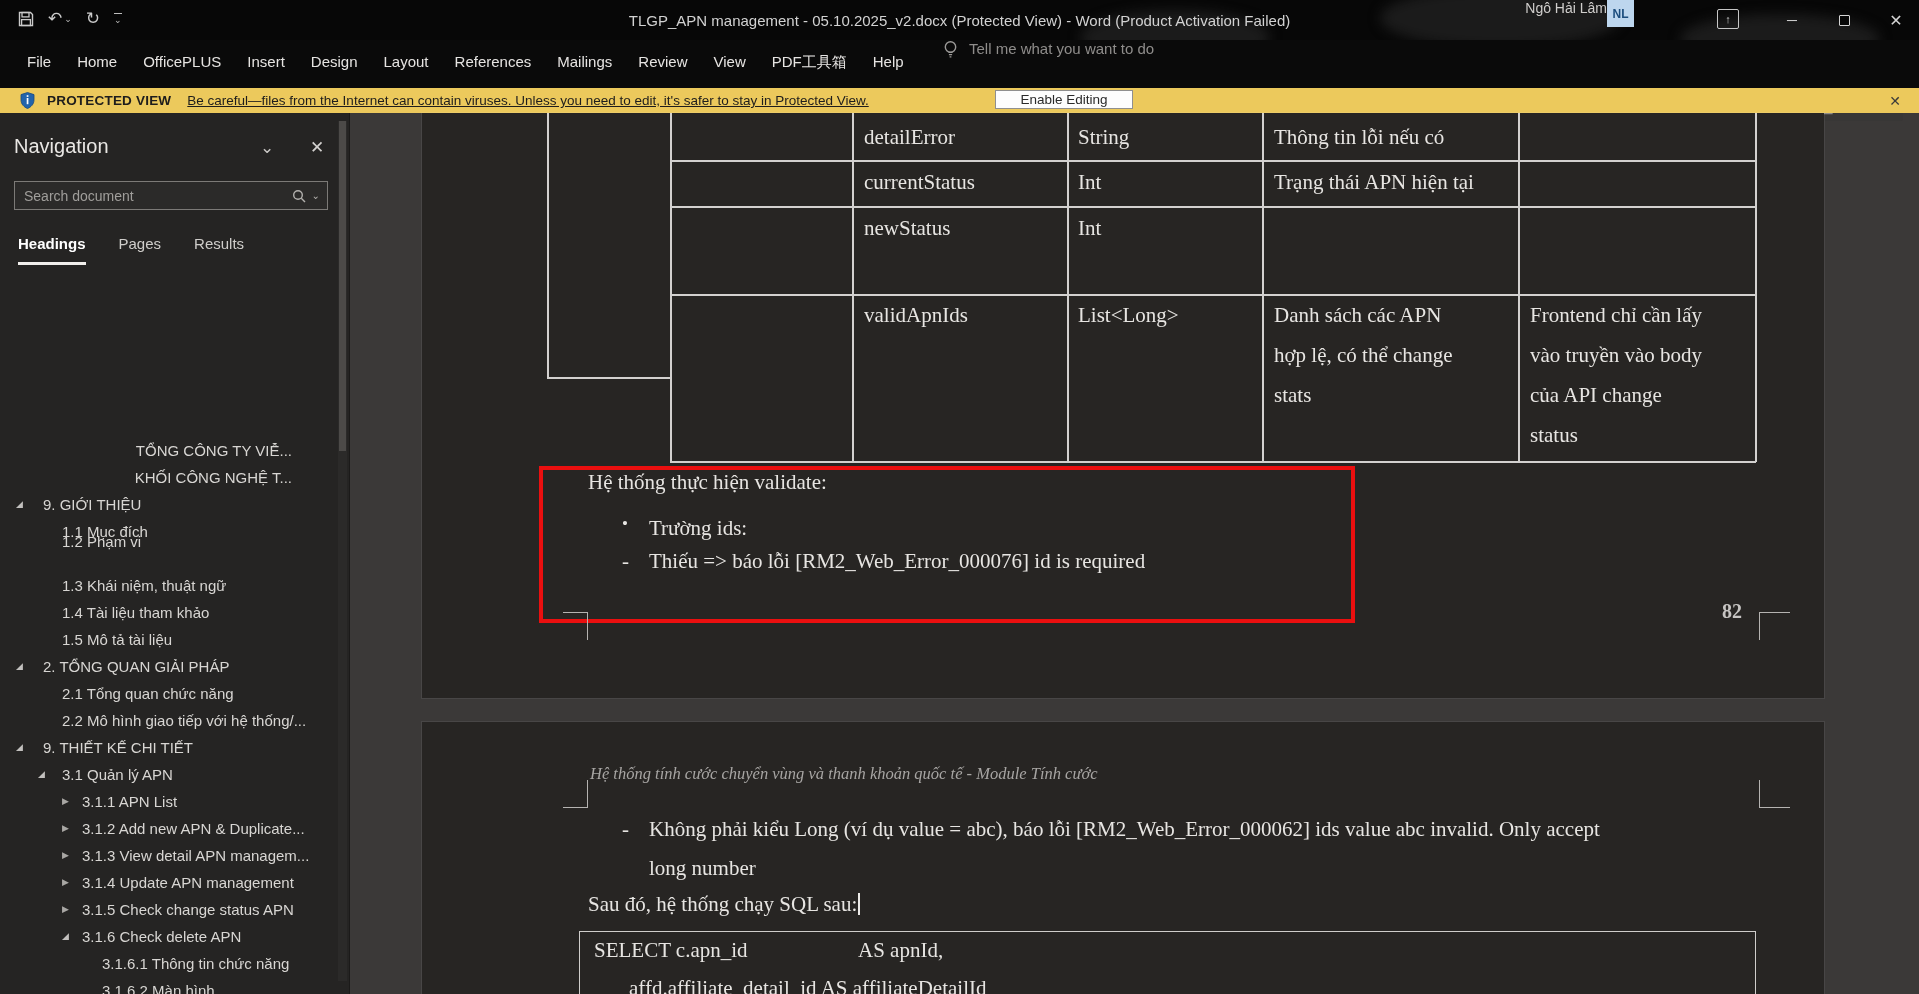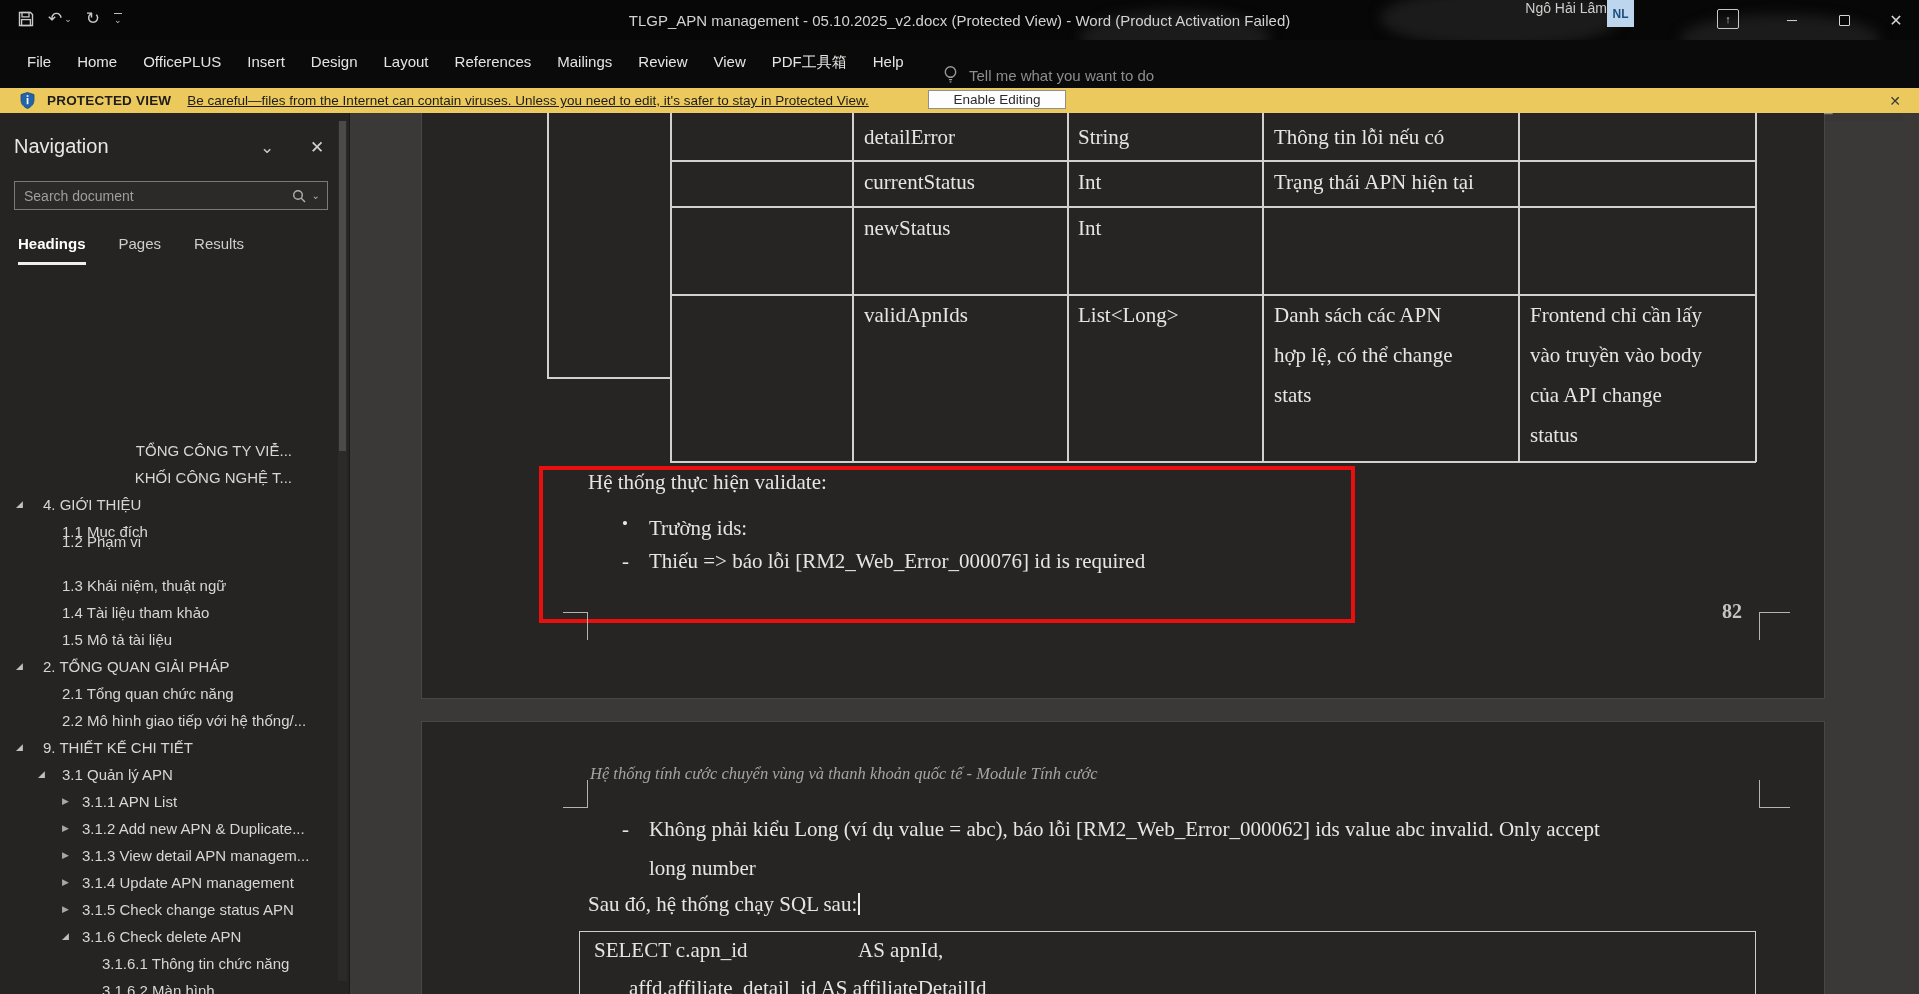--- a/index.html
+++ b/index.html
@@ -22,28 +22,28 @@
   .ribbon-opt { position:absolute; right:180px; top:9px; width:22px; height:20px; border:1.5px solid #c7c7c7; border-radius:2px; color:#c7c7c7; font-size:11px; text-align:center; line-height:18px; }
   .winctl { position:absolute; top:0; height:40px; width:46px; display:flex; align-items:center; justify-content:center; color:#d4d4d4; font-size:14px; }
   .winctl.min { right:104px; } .winctl.close { right:0px; font-size:16px; }
   .restore-box { position:absolute; right:52px; top:0; height:40px; width:46px; display:flex; align-items:center; justify-content:center; }
   .restore-ico { position:relative; width:11px; height:11px; border:1.2px solid #d4d4d4; border-radius:1px; background:#070707; }
   .restore-ico::before { content:""; position:absolute; left:2px; top:-4px; width:11px; height:11px; border:1.2px solid #d4d4d4; border-radius:1px; z-index:-1; }
   
   .menubar { position:absolute; left:0; top:40px; width:1919px; height:48px; background:#0a0a0a; }
   .menu-tabs { position:absolute; left:14px; top:0; height:44px; display:flex; align-items:center; }
   .menu-tab { padding:0 13px; color:#e6e4e2; font-size:15px; height:44px; line-height:44px; }
-  .tellme { position:absolute; left:942px; top:0; height:44px; display:flex; align-items:flex-end; gap:10px; color:#8f8d8b; font-size:15px; }
+  .tellme { position:absolute; left:942px; top:0; height:44px; display:flex; align-items:flex-start; gap:10px; color:#8f8d8b; font-size:15px; }
   .share-btn { position:absolute; right:16px; top:55px; height:26px; padding:0 10px; background:#383736; border-radius:2px; display:flex; align-items:center; gap:7px; color:#8e8c8a; font-size:14px; }
   
   .motw { position:absolute; left:0; top:88px; width:1919px; height:25px; background:#ecc95c; display:flex; align-items:center; }
   .motw .shield { margin-left:20px; }
   .motw .pv-label { margin-left:12px; font-size:13.5px; font-weight:bold; color:#1e1d1c; letter-spacing:.2px; }
   .motw .pv-msg { margin-left:16px; font-size:13.5px; color:#1e1d1c; text-decoration:underline; }
-  .motw .enable-btn { position:absolute; left:928px; top:2px; width:138px; height:19px; background:#fdfdfd; border:1px solid #8f8f8f; font-size:13.5px; color:#2a2a2a; display:flex; align-items:center; justify-content:center; font-family:"Liberation Sans", sans-serif; }
+  .motw .enable-btn { position:absolute; left:995px; top:2px; width:138px; height:19px; background:#fdfdfd; border:1px solid #8f8f8f; font-size:13.5px; color:#2a2a2a; display:flex; align-items:center; justify-content:center; font-family:"Liberation Sans", sans-serif; }
   .motw .motw-close { position:absolute; right:12px; top:0; height:25px; width:24px; display:flex; align-items:center; justify-content:center; color:#3a3a3a; font-size:14px; }
   
   .navpane { position:absolute; left:0; top:113px; width:350px; height:881px; background:#252423; border-right:1px solid #1b1a19; }
   .nav-header { position:absolute; left:14px; top:22px; color:#e9e7e4; font-size:20px; font-weight:400; }
   .nav-chev { position:absolute; left:260px; top:24px; color:#c8c6c4; font-size:17px; }
   .nav-close { position:absolute; left:310px; top:24px; color:#d3d1cf; font-size:17px; }
   .nav-search { position:absolute; left:14px; top:68px; width:314px; height:29px; background:#2b2a29; border:1px solid #7c7a77; display:flex; align-items:center; }
   .nav-search input { flex:1; background:transparent; border:none; outline:none; color:#a5a3a0; font-size:14px; padding-left:9px; font-family:"Liberation Sans", sans-serif; }
   .nav-search input::placeholder { color:#a09e9b; }
   .nav-search .sicons { display:flex; align-items:center; gap:6px; padding-right:7px; color:#b3b1ae; }
@@ -195,21 +195,21 @@
 
     <div id="nav-tree">
         <div class="nav-item" style="top: 275px;">
           <span class="lbl" style="right: 44px;">TỔNG CÔNG TY VIỄ...</span>
         </div>
         <div class="nav-item" style="top: 302px;">
           <span class="lbl" style="right: 44px;">KHỐI CÔNG NGHỆ T...</span>
         </div>
         <div class="nav-item" style="top: 329px;">
           <span class="tri expanded" style="left: 16px;">◢</span>
-          <span class="lbl" style="left: 43px;">4. GIỚI THIỆU</span>
+          <span class="lbl" style="left: 43px;">9. GIỚI THIỆU</span>
         </div>
         <div class="nav-item" style="top: 356px;">
           <span class="lbl" style="left: 62px;">1.1 Mục đích</span>
         </div>
         <div class="nav-item" style="top: 366px; text-align: right;">
           <span class="lbl" style="left: 62px;">1.2 Phạm vi</span>
         </div>
         <div class="nav-item" style="top: 410px;">
           <span class="lbl" style="left: 62px;">1.3 Khái niệm, thuật ngữ</span>
         </div>

